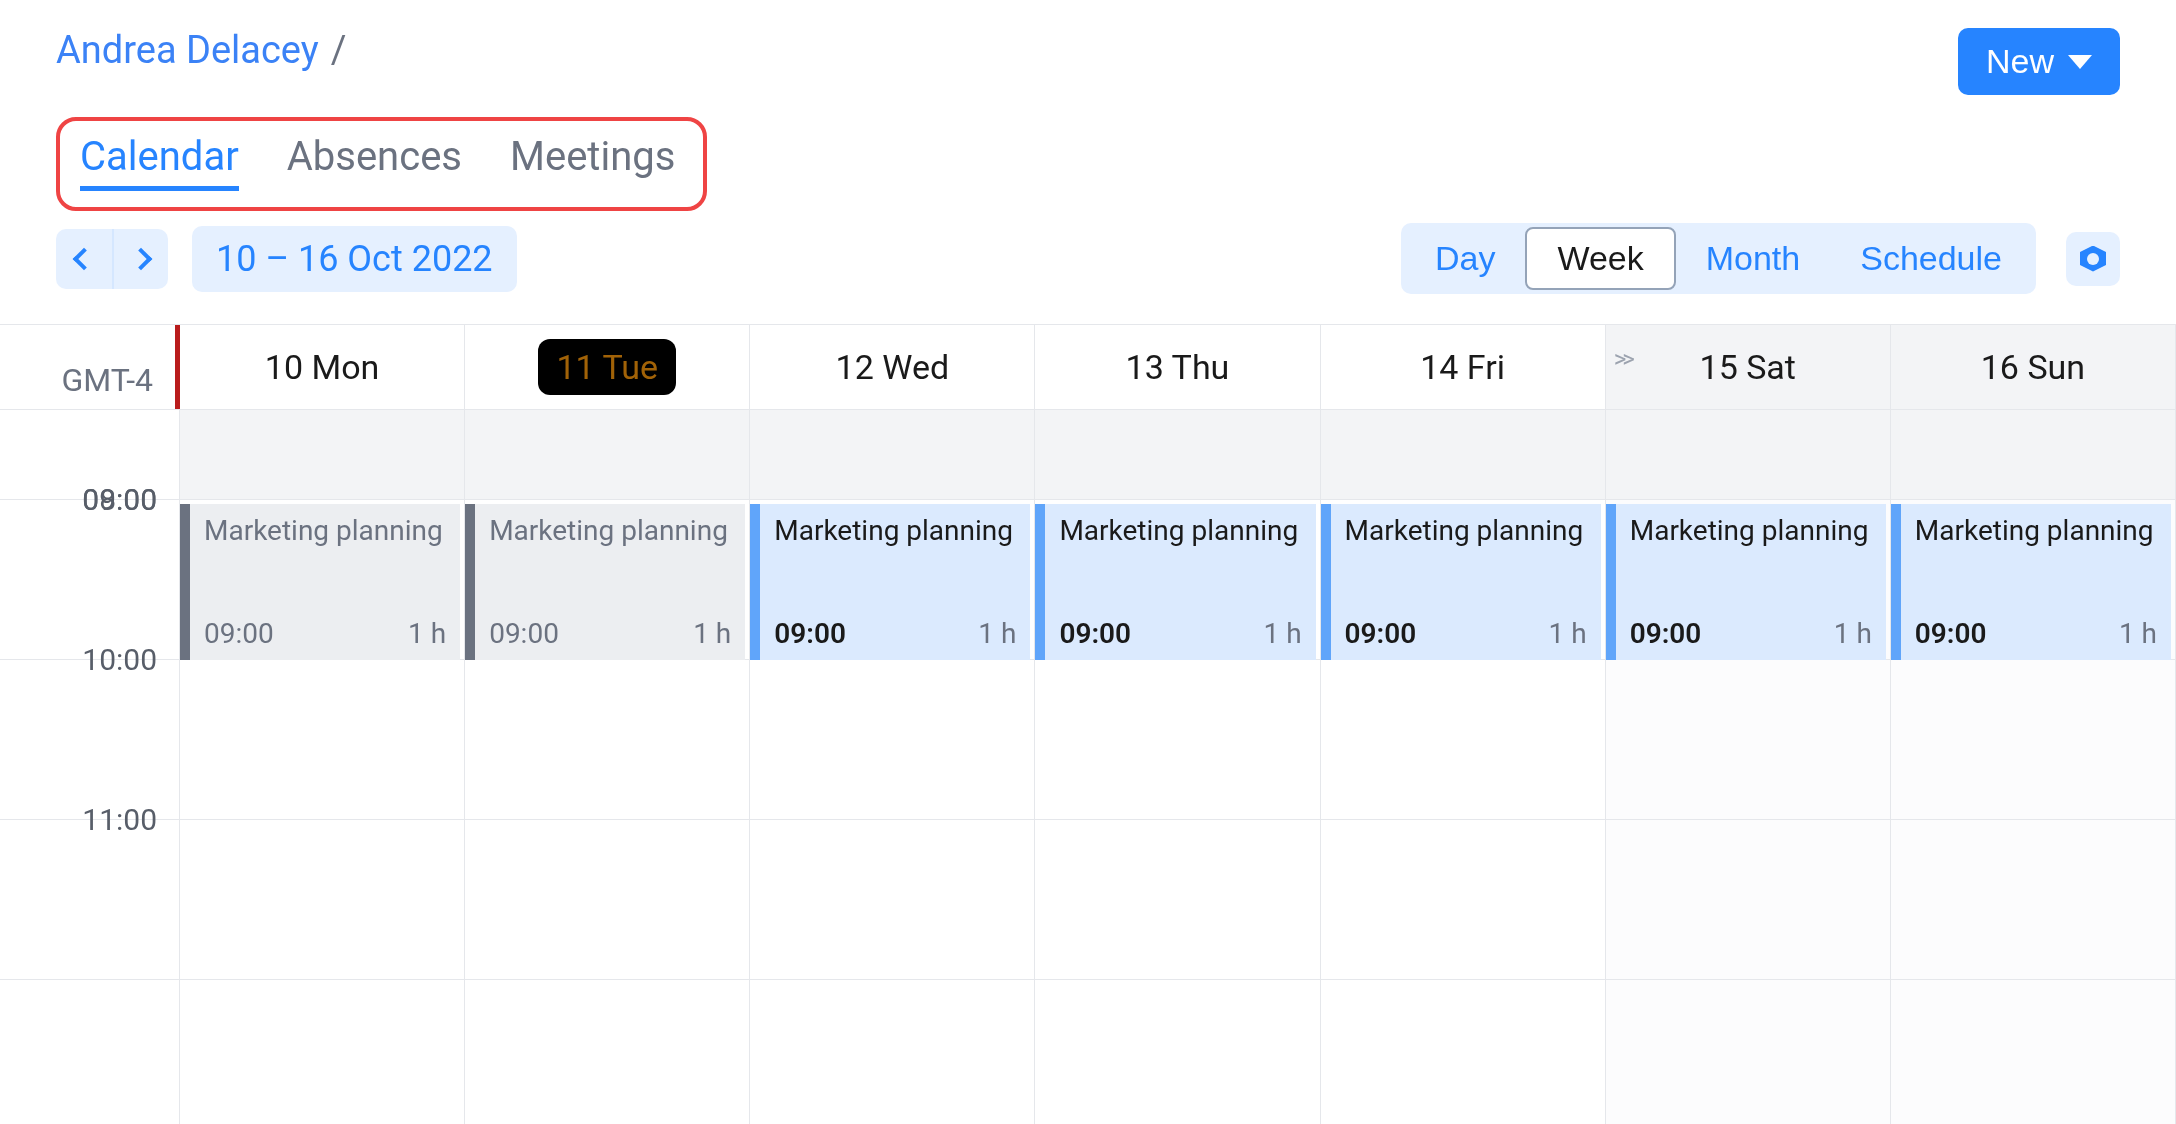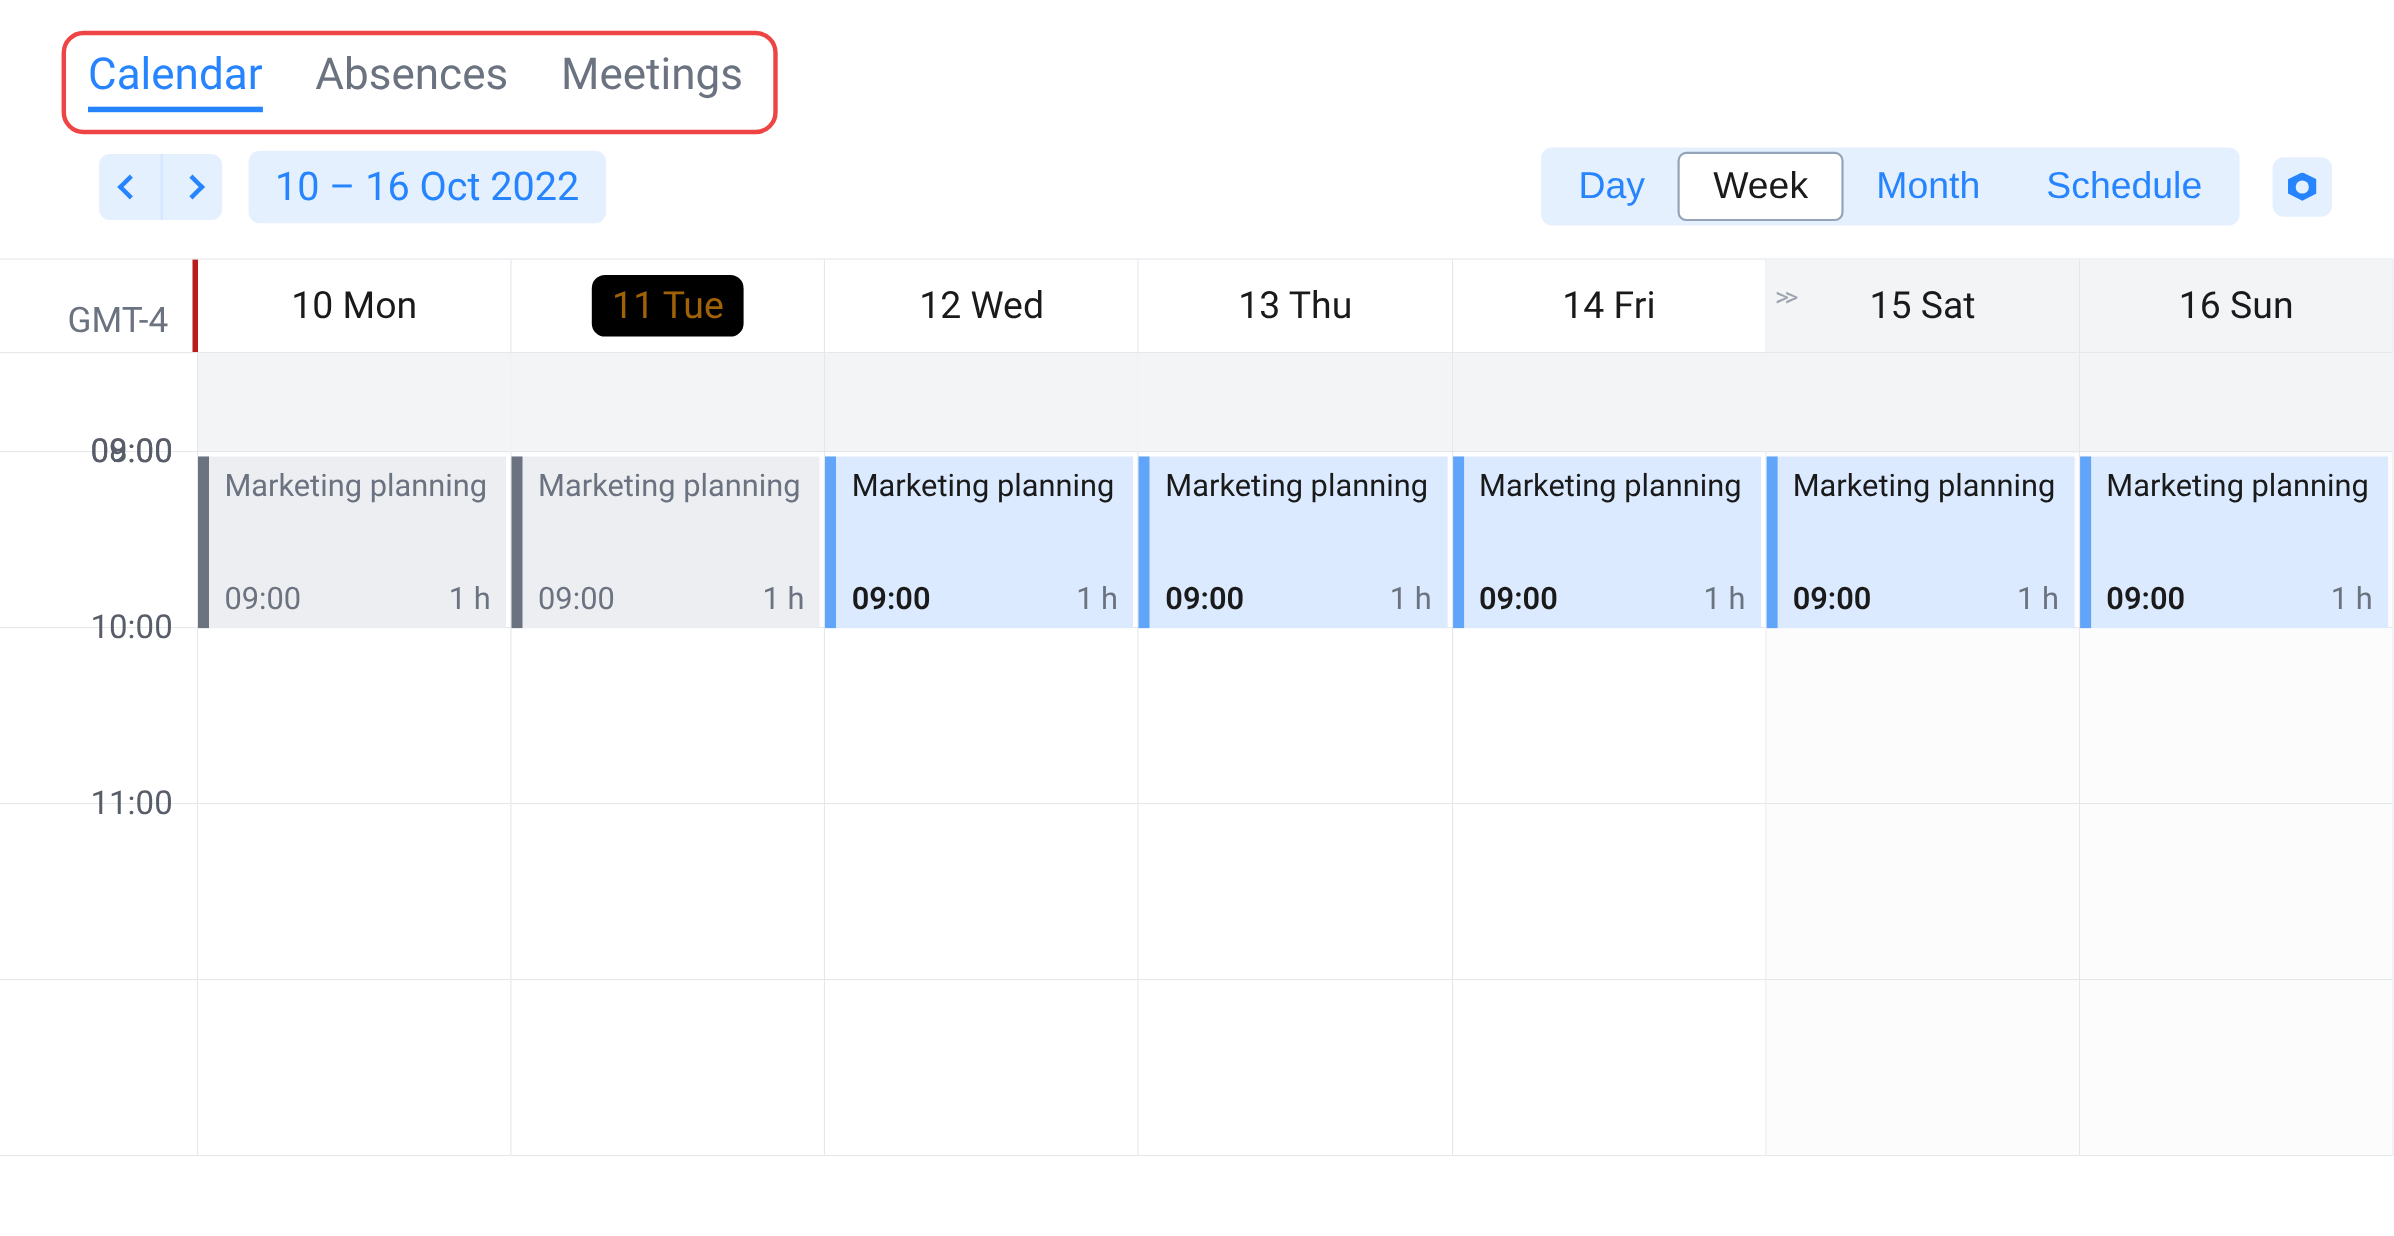--- a/index.html
+++ b/index.html
@@ -15,21 +15,21 @@
   .new-btn { background: #2684ff; color: #fff; border: none; border-radius: 10px; padding: 14px 28px; font-size: 34px; display: flex; align-items: center; gap: 14px; cursor: pointer; }
   .new-btn .caret { width: 0; height: 0; border-left: 12px solid transparent; border-right: 12px solid transparent; border-top: 14px solid #fff; display: inline-block; }
 
   
   .tabs-wrap { position: relative; display: inline-flex; gap: 48px; border: 4px solid #ef4444; border-radius: 20px; padding: 12px 28px 16px 20px; margin-bottom: 12px; }
   .tab { font-size: 40px; color: #6b7280; cursor: pointer; padding-bottom: 6px; }
   .tab.active { color: #2684ff; border-bottom: 5px solid #2684ff; }
 
   
   .toolbar { display: flex; align-items: center; justify-content: space-between; margin-bottom: 30px; gap: 24px; }
-  .toolbar-left { display: flex; align-items: center; gap: 24px; margin-left: 34px; }
+  .toolbar-left { display: flex; align-items: center; gap: 24px; }
   .nav-arrows { display: flex; background: #e5f0ff; border-radius: 10px; overflow: hidden; }
   .nav-arrows button { background: transparent; border: none; width: 56px; height: 60px; cursor: pointer; display: flex; align-items: center; justify-content: center; }
   .nav-arrows button + button { border-left: 2px solid #d5e7ff; }
   .chev { width: 16px; height: 16px; border: 4px solid #2684ff; border-top: none; border-right: none; display: inline-block; }
   .chev.left { transform: rotate(45deg); }
   .chev.right { transform: rotate(-135deg); }
   .date-range { background: #e5f0ff; color: #2684ff; font-size: 36px; padding: 12px 24px; border-radius: 10px; }
 
   .toolbar-right { display: flex; align-items: center; gap: 30px; }
   .view-switch { display: flex; background: #e5f0ff; border-radius: 10px; padding: 4px; gap: 0; }
@@ -72,20 +72,30 @@
   .event.past .meta { color: #6b7280; }
   .event.future .meta .dur { color: #6b7280; }
   .event.past .meta .time { font-weight: 400; }
   .event.future .meta .time { font-weight: 600; }
 </style>
 </head>
 <body>
 
 <div class="page">
 
+  <div class="topbar">
+    <div class="breadcrumb">
+      <span>Andrea Delacey</span>
+      <span class="slash">/</span>
+    </div>
+    <button class="new-btn">
+      <span>New</span>
+      <span class="caret"></span>
+    </button>
+  </div>
 
   <div class="tabs-wrap">
     <div class="tab active">Calendar</div>
     <div class="tab">Absences</div>
     <div class="tab">Meetings</div>
   </div>
 
   <div class="toolbar">
     <div class="toolbar-left">
       <div class="nav-arrows">

